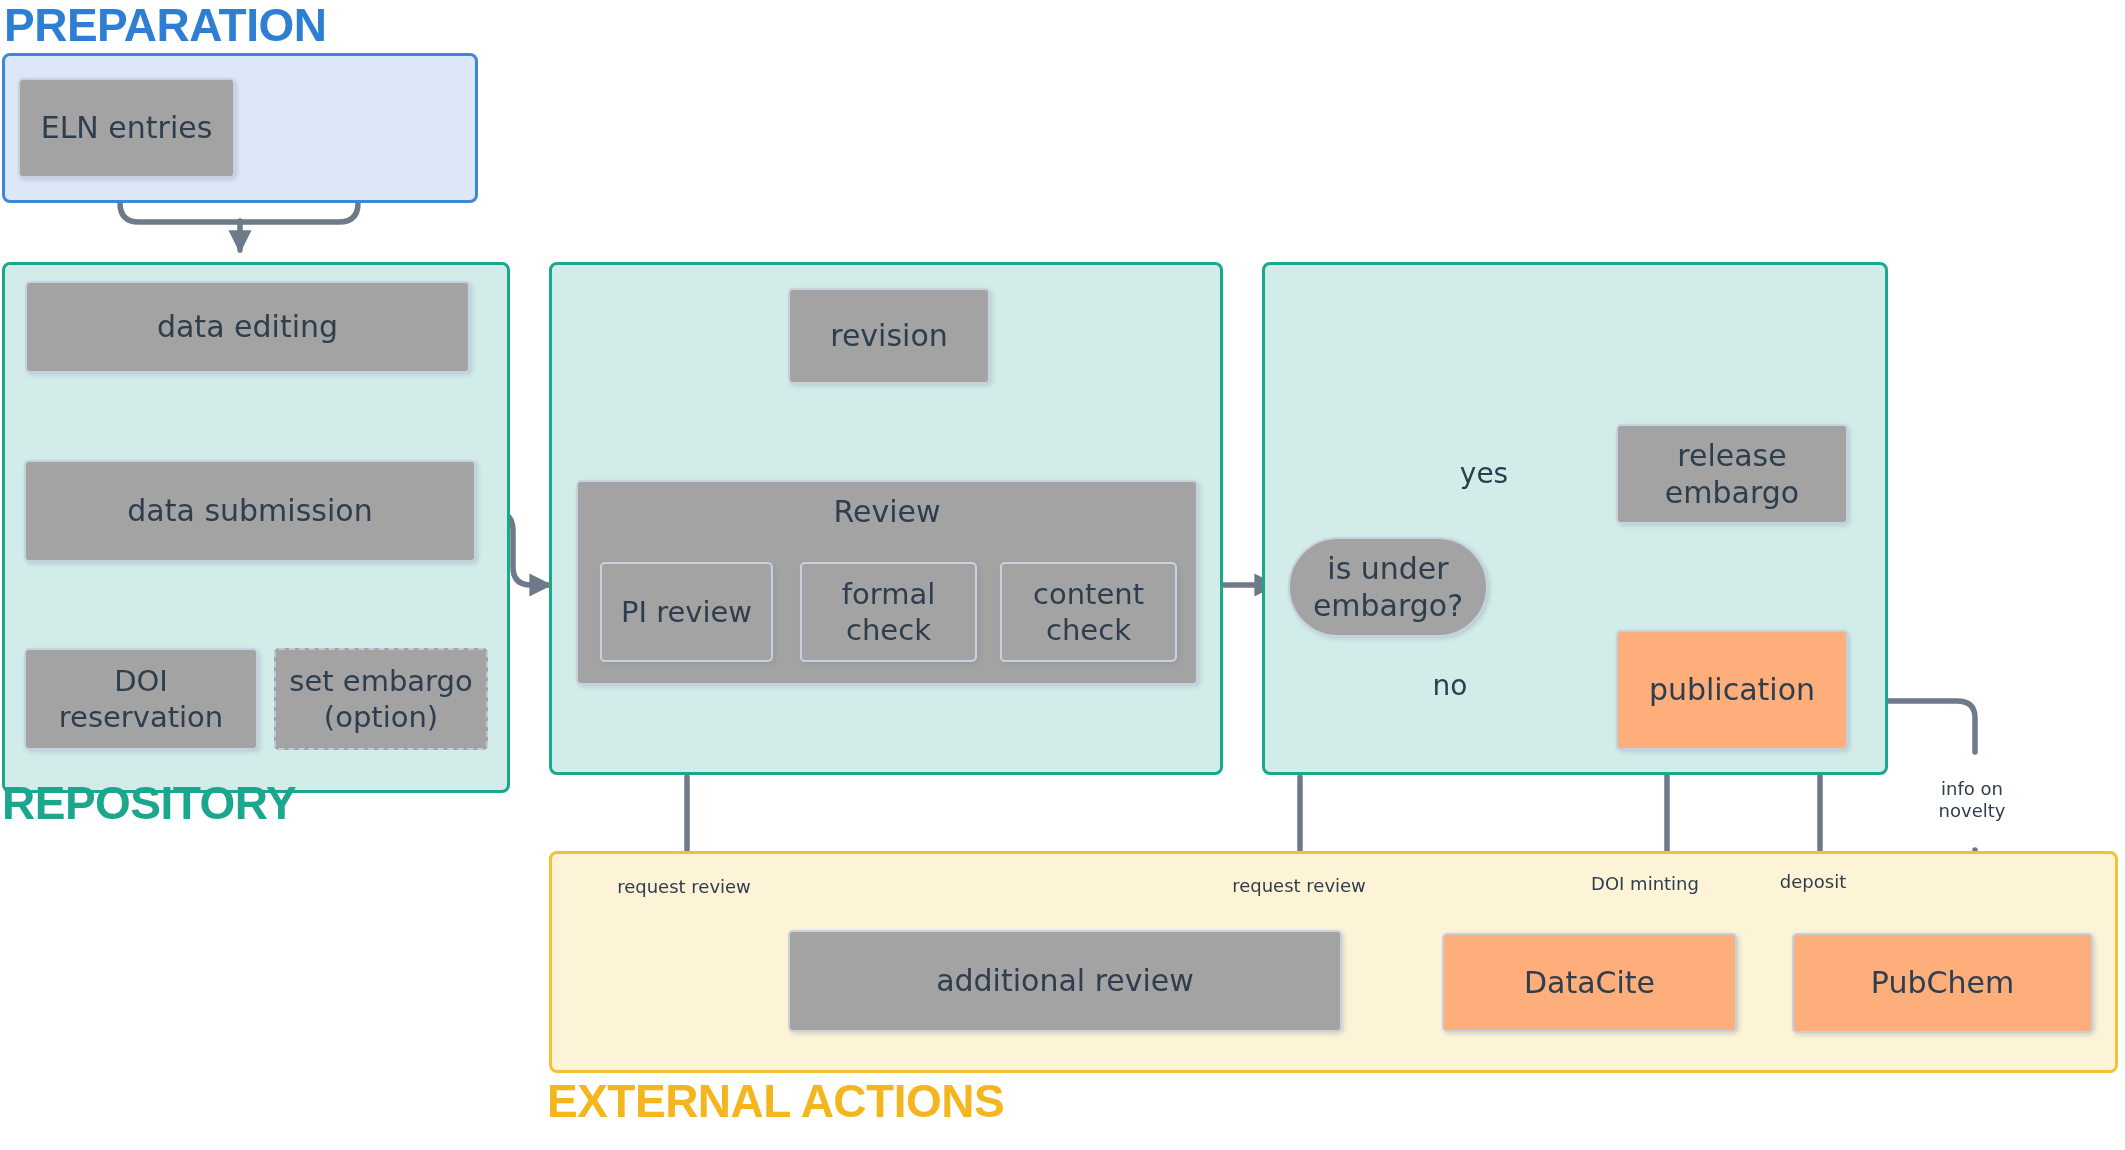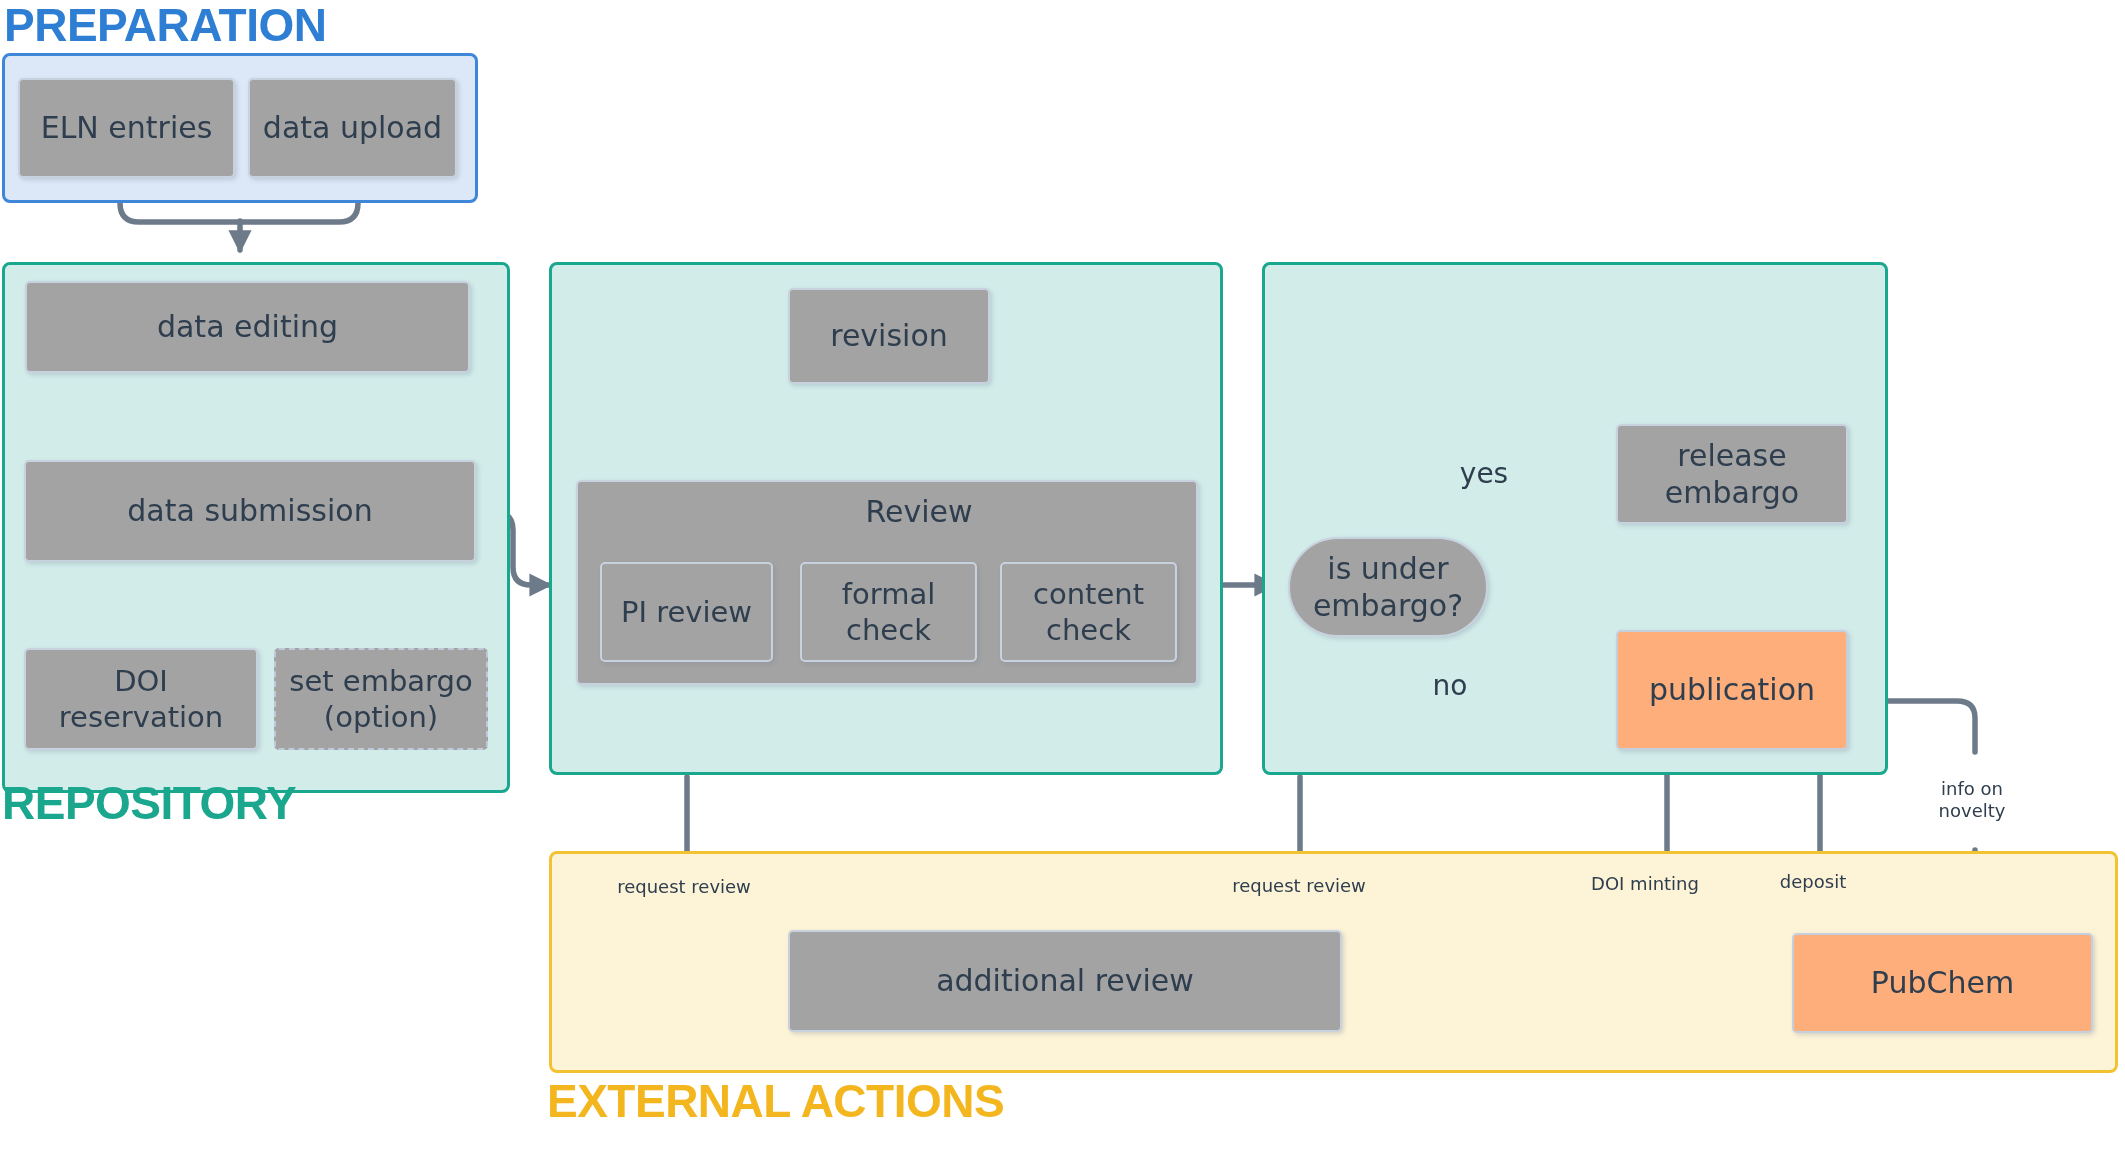--- a/index.html
+++ b/index.html
@@ -28,21 +28,21 @@
     position:absolute;background:#a3a3a3;border:2px solid #c8d2df;border-radius:5px;
     box-sizing:border-box;display:flex;align-items:center;justify-content:center;
     text-align:center;font-size:30px;color:#2e3e4e;white-space:pre-line;line-height:1.25;
     box-shadow:2px 2px 4px rgba(110,125,145,.28);
   }
   .node.small{font-size:29px;}
   .node.orange{background:#fdae7b;border-color:#c6cfdc;}
   .node.dashed{border:2px dashed #bfc9da;box-shadow:none;}
   .node.pill{border-radius:50px;}
   .group-head{
-    position:absolute;text-align:center;font-size:30px;color:#2e3e4e;padding-left:32px;
+    position:absolute;text-align:center;font-size:30px;color:#2e3e4e;
   }
   .edge-label{
     position:absolute;transform:translate(-50%,-50%);font-size:18px;color:#2e3e4e;
     text-align:center;white-space:pre-line;line-height:1.2;
   }
   .edge-label.big{font-size:28px;}
 </style>
 </head>
 <body>
 
@@ -127,21 +127,20 @@
 
     <g>
       <path d="M1300,777 V862"></path>
       <path d="M1300,906 V916" marker-end="url(#ah)"></path>
     </g>
   </svg>
 
   <div class="sec-title t-blue" style="left:4px;top:2px;">PREPARATION</div>
   <div class="container c-blue" style="left:2px;top:53px;width:476px;height:150px;"></div>
   <div class="node" style="left:18px;top:78px;width:217px;height:100px;">ELN entries</div>
-  <div class="node" style="left:248px;top:78px;width:209px;height:100px;">data upload</div>
 
   <div class="container c-teal" style="left:2px;top:262px;width:508px;height:531px;"></div>
   <div class="sec-title t-teal" style="left:2px;top:780px;">REPOSITORY</div>
   <div class="node" style="left:25px;top:281px;width:445px;height:92px;">data editing</div>
   <div class="node" style="left:24px;top:460px;width:452px;height:102px;">data submission</div>
   <div class="node small" style="left:24px;top:648px;width:234px;height:102px;">DOI
 reservation</div>
   <div class="node small dashed" style="left:274px;top:648px;width:214px;height:102px;">set embargo
 (option)</div>
 
@@ -160,20 +159,21 @@
 embargo?</div>
   <div class="edge-label big" style="left:1484px;top:474px;">yes</div>
   <div class="edge-label big" style="left:1450px;top:686px;">no</div>
   <div class="node orange" style="left:1616px;top:630px;width:232px;height:120px;">publication</div>
   <div class="node" style="left:1616px;top:424px;width:232px;height:100px;">release
 embargo</div>
 
   <div class="container c-yellow" style="left:549px;top:851px;width:1569px;height:222px;"></div>
   <div class="sec-title t-yellow" style="left:547px;top:1078px;">EXTERNAL ACTIONS</div>
   <div class="node" style="left:788px;top:930px;width:554px;height:102px;">additional review</div>
+  <div class="node orange" style="left:1442px;top:933px;width:295px;height:99px;">DataCite</div>
   <div class="node orange" style="left:1792px;top:933px;width:301px;height:100px;">PubChem</div>
 
   <div class="edge-label" style="left:684px;top:887px;">request review</div>
   <div class="edge-label" style="left:1299px;top:886px;">request review</div>
   <div class="edge-label" style="left:1645px;top:884px;">DOI minting</div>
   <div class="edge-label" style="left:1813px;top:882px;">deposit</div>
   <div class="edge-label" style="left:1972px;top:800px;">info on
 novelty</div>
 
 </div>

